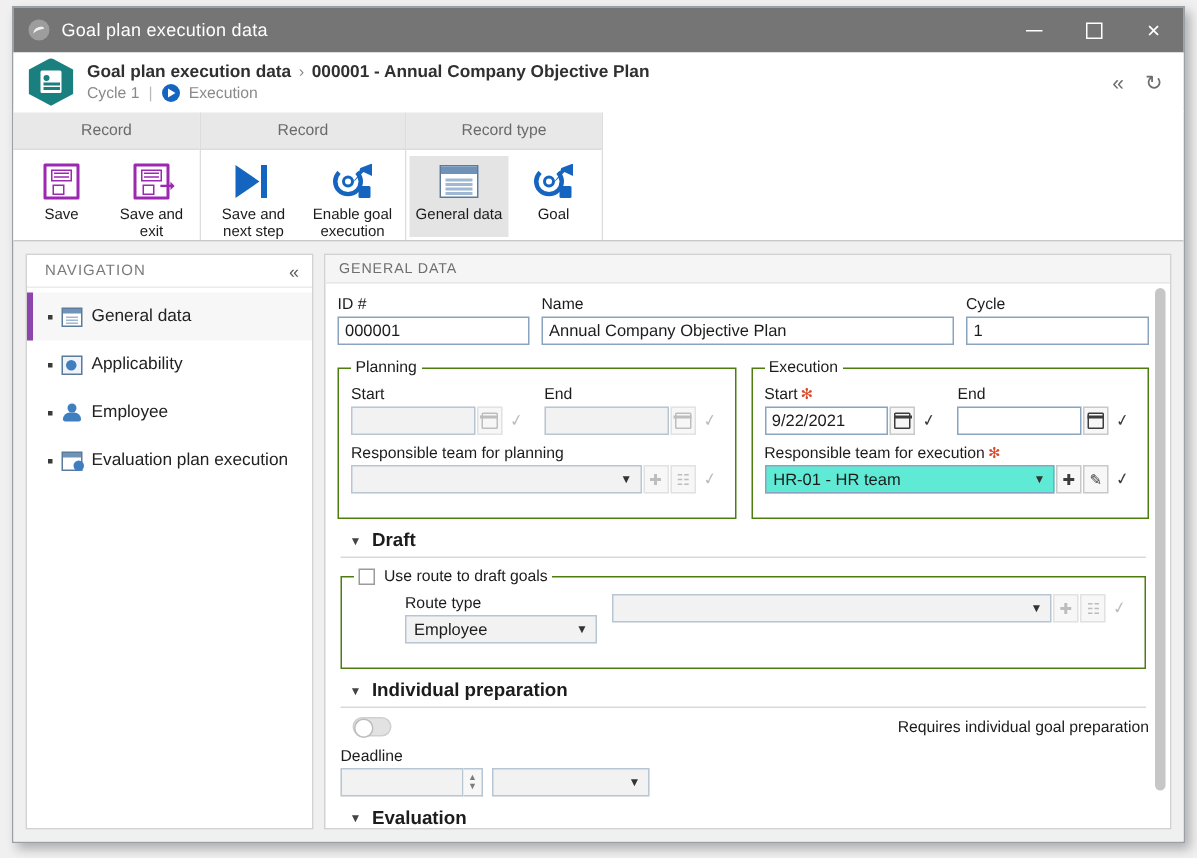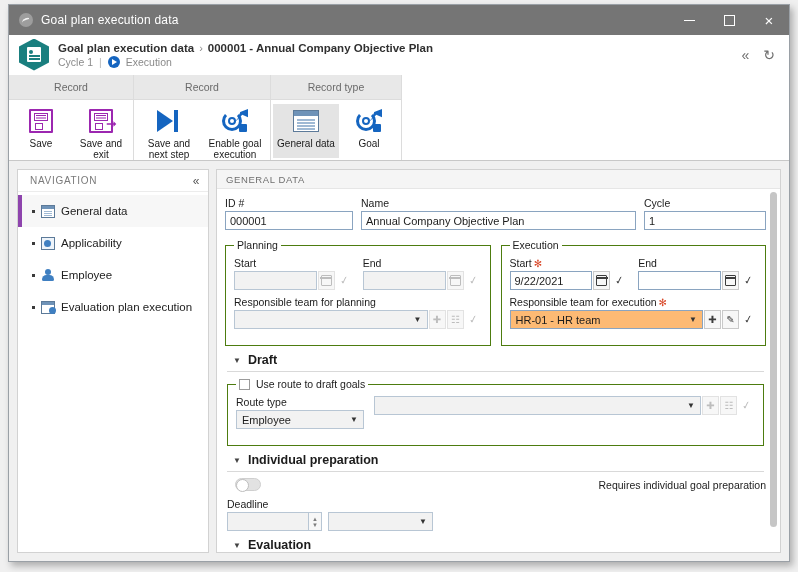--- a/index.html
+++ b/index.html
@@ -255,21 +255,21 @@
   .field-ico.plain { border: none; background: transparent; }
   .field-ico.act { color: #3c3c3c; }
   .field-ico.dis { color: #bdbdbd; border-color: #e2e2e2; }
 
   .cal { width: 11px; height: 11px; border: 1.4px solid currentColor; border-radius: 1px; position: relative; }
   .cal::before { content:""; position:absolute; left:-1.4px; right:-1.4px; top: 1.4px; height: 1.6px; background: currentColor; }
   .brush { font-size: 11px; transform: rotate(-10deg); }
   .binoc { font-size: 10px; letter-spacing: -1px; }
 
   .sel {
-    height: 19px; border: 1px solid #8aa4c0; background: #fdba74;
+    height: 19px; border: 1px solid #8aa4c0; background: #5eead4;
     display: flex; align-items: center; padding: 0 2px 0 5px;
     font-size: 11px; color: #1c1c1c; width: 100%;
   }
   .sel.empty { background: #f2f2f2; border-color: #b8c6d4; }
   .sel .chev { margin-left: auto; font-size: 8px; color: #333; padding-right: 3px; }
 
   fieldset.grp {
     border: 1px solid #4d7c0f; padding: 6px 8px 16px 8px; margin: 0;
   }
   fieldset.grp > legend { font-size: 10.5px; color: #1c1c1c; padding: 0 3px; }
@@ -570,21 +570,21 @@
         </div>
         <div class="sec-rule"></div>
 
         <fieldset class="grp" style="margin:0 2px;">
           <legend>
             <span class="cb-row">
               <span class="cb"></span>
               <span>Use route to draft goals</span>
             </span>
           </legend>
-          <div class="row" style="gap:10px;">
+          <div class="row" style="gap:10px;margin-left:34px;">
             <div style="width:128px;">
               <label class="lbl">Route type</label>
               <div class="sel empty">
                 <span>Employee</span>
                 <span class="chev">▼</span>
               </div>
             </div>
             <div style="flex:1 1 auto;">
               <div class="row">
                 <div class="sel empty">

